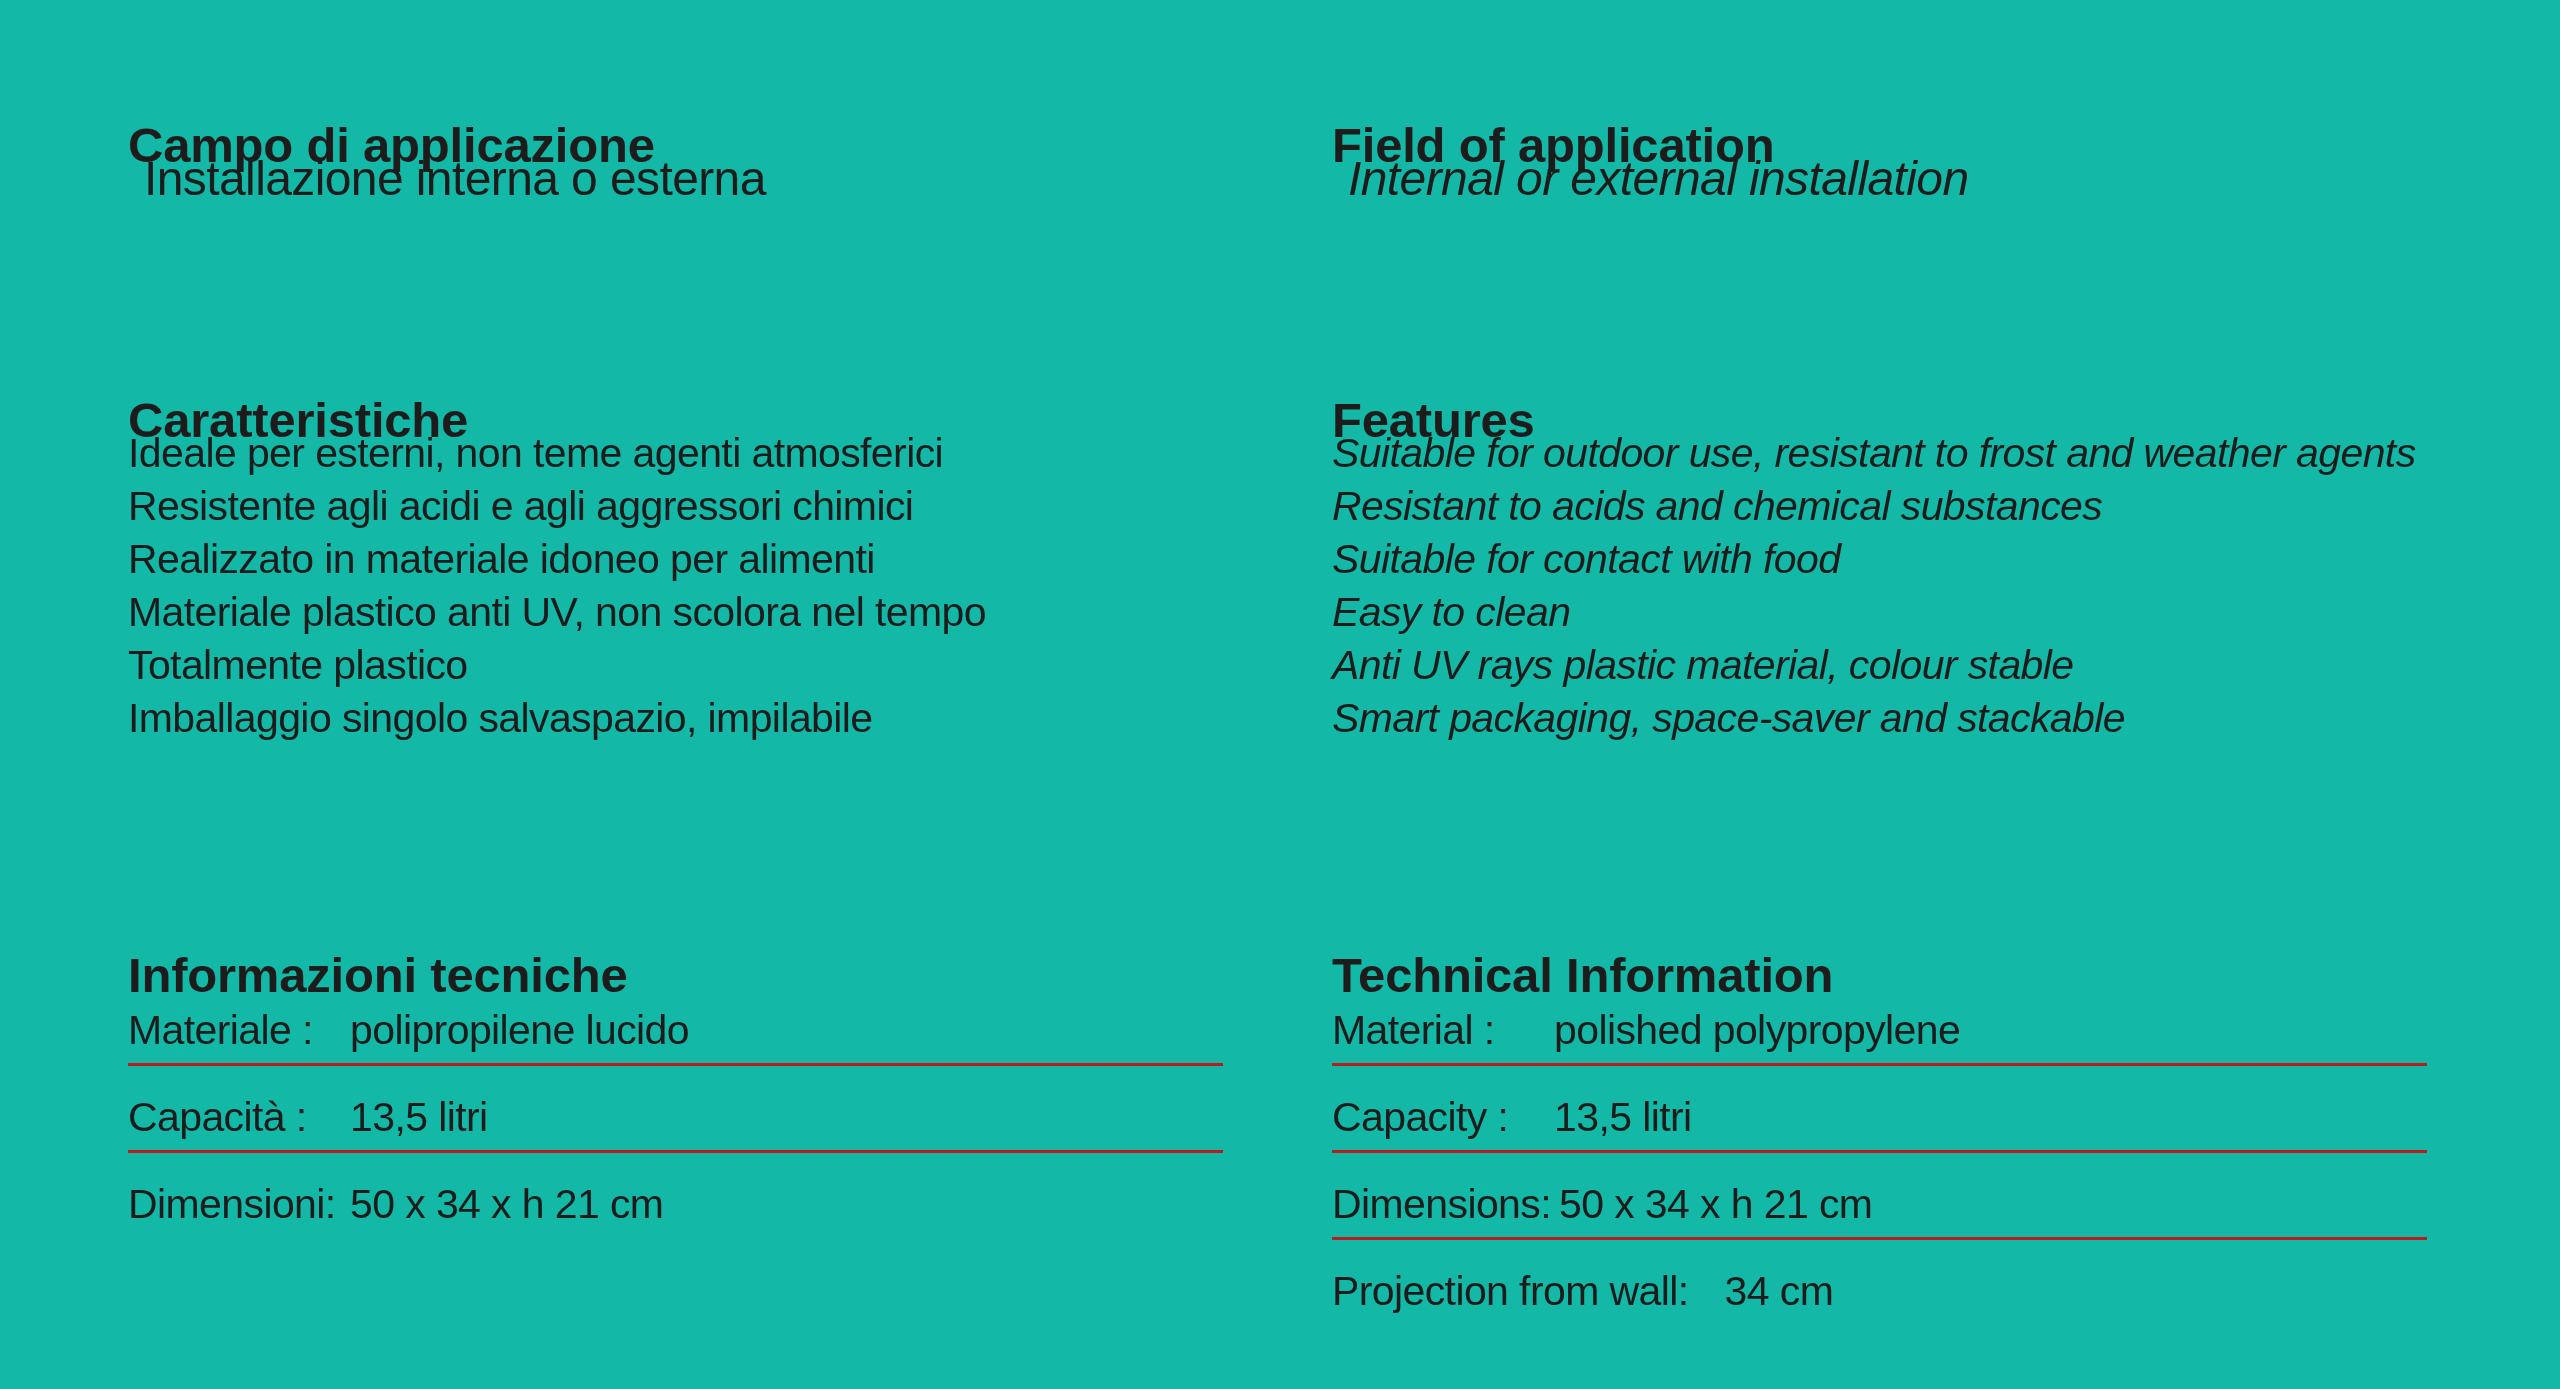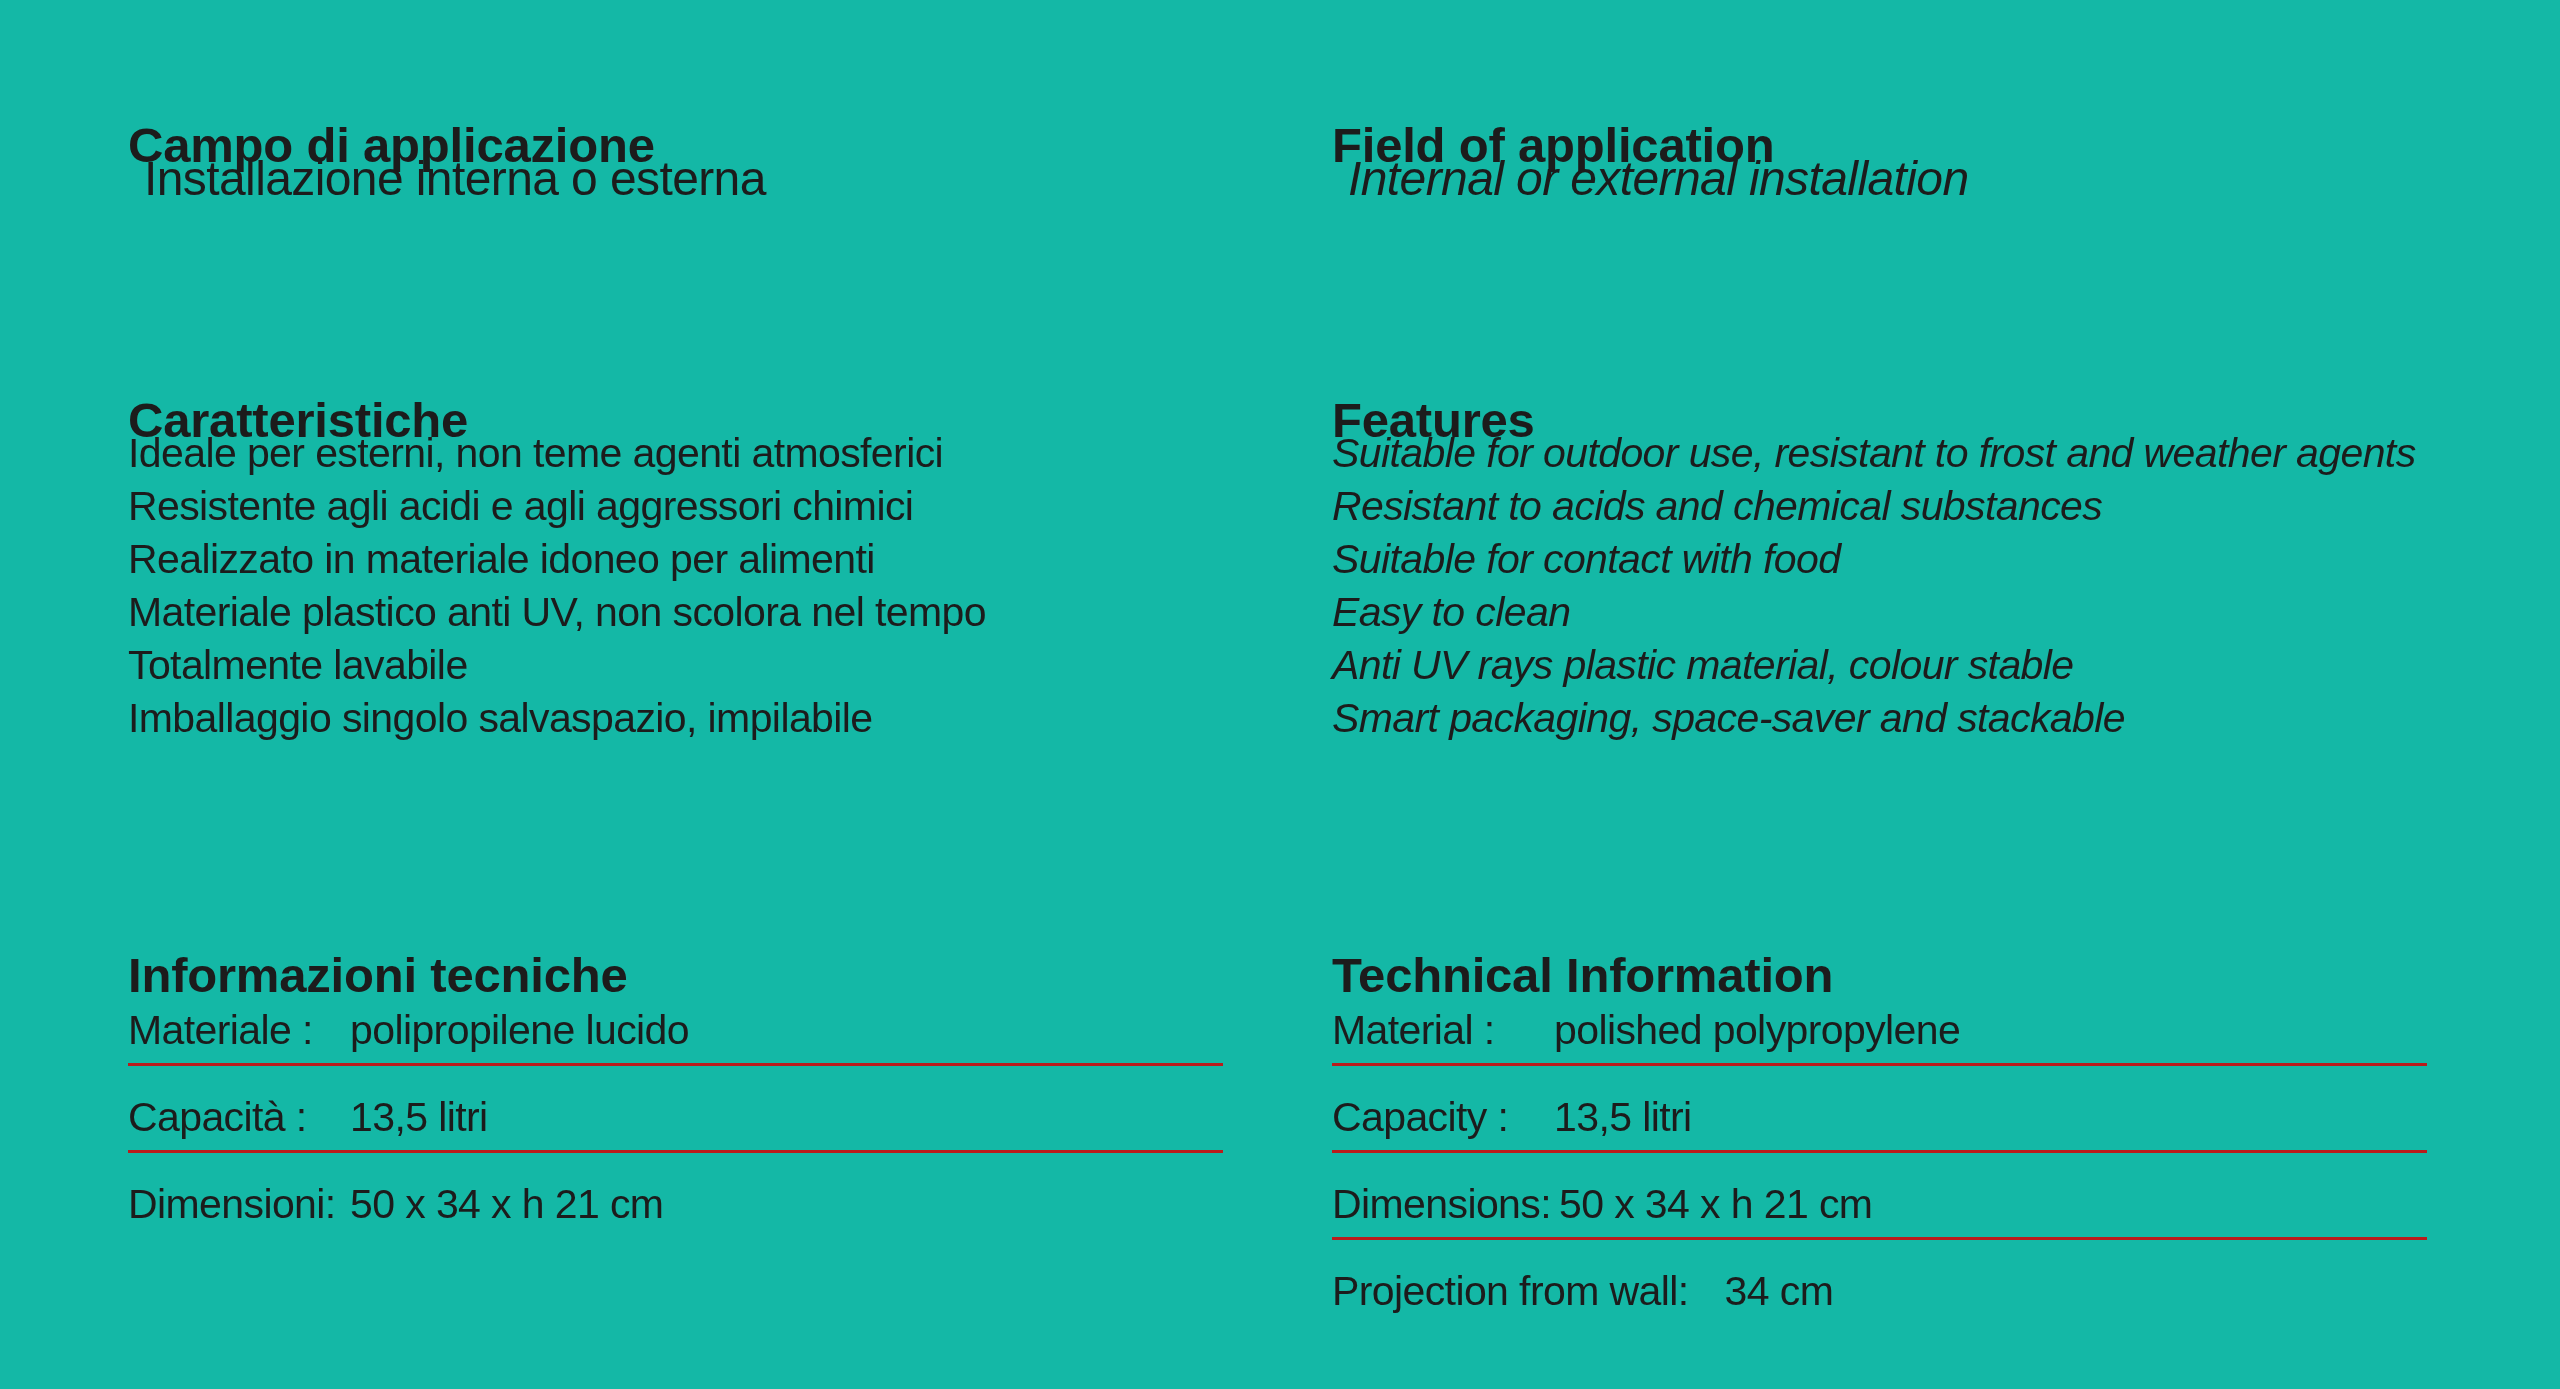--- a/index.html
+++ b/index.html
@@ -98,21 +98,21 @@
   <div class="col col-it">
     <h1 class="section-heading heading-application">Campo di applicazione</h1>
     <div class="body-text">Installazione interna o esterna</div>
 
     <h1 class="section-heading heading-features">Caratteristiche</h1>
     <ul class="feature-list">
       <li>Ideale per esterni, non teme agenti atmosferici</li>
       <li>Resistente agli acidi e agli aggressori chimici</li>
       <li>Realizzato in materiale idoneo per alimenti</li>
       <li>Materiale plastico anti UV, non scolora nel tempo</li>
-      <li>Totalmente lavabile</li>
+      <li>Totalmente plastico</li>
       <li>Imballaggio singolo salvaspazio, impilabile</li>
     </ul>
 
     <h1 class="section-heading heading-technical">Informazioni tecniche</h1>
     <div class="specs-table">
       <div class="spec-row">
         <span class="spec-label">Materiale :</span><span class="spec-value">polipropilene lucido</span>
       </div>
       <div class="spec-row">
         <span class="spec-label">Capacità :</span><span class="spec-value">13,5 litri</span>

